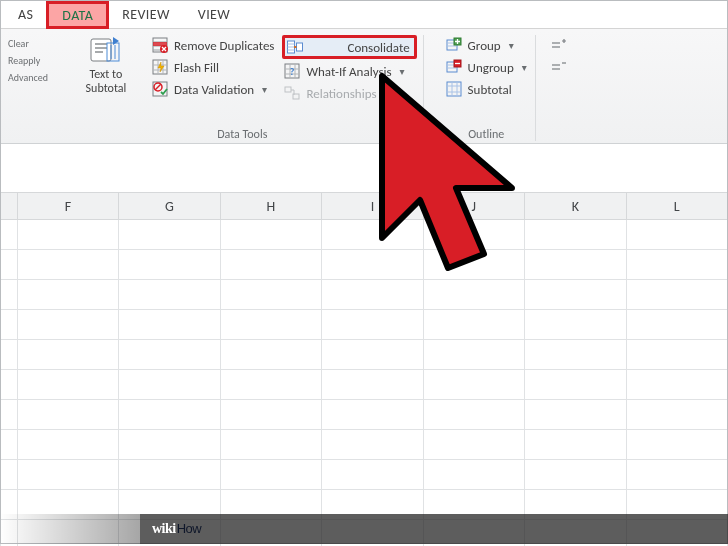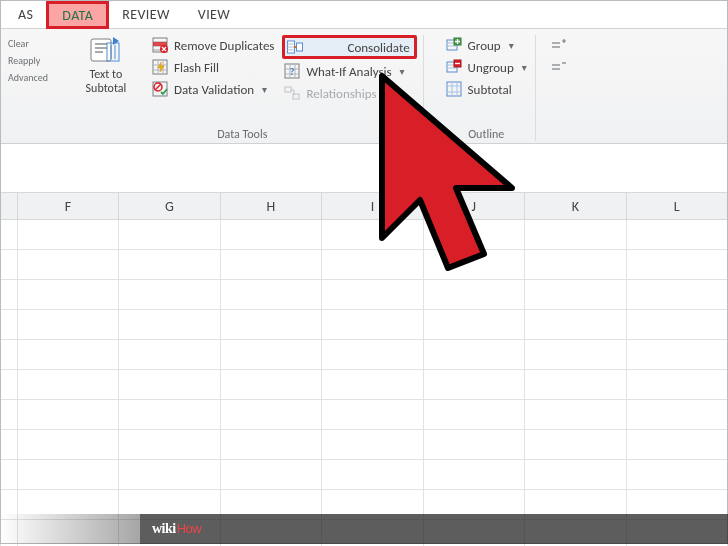--- a/index.html
+++ b/index.html
@@ -187,21 +187,21 @@
     font-size: 14px;
   }
   .caption .logo {
     font-family: Georgia, "Times New Roman", serif;
     color: #fff;
     font-weight: bold;
     letter-spacing: -0.5px;
   }
   .caption .logo .how {
     font-family: Arial, sans-serif;
-    color: #ef4444;
+    color: #0f172a;
     font-weight: normal;
     font-size: 13px;
     margin-left: 1px;
   }
   .caption .title {
     color: #e6e6e6;
     margin-left: 4px;
   }
 
   

